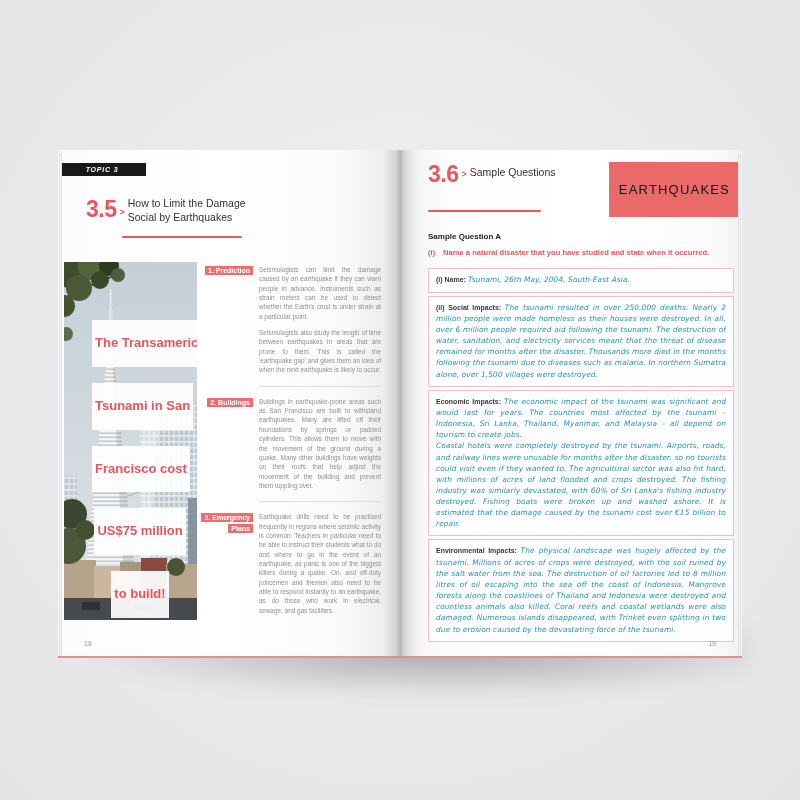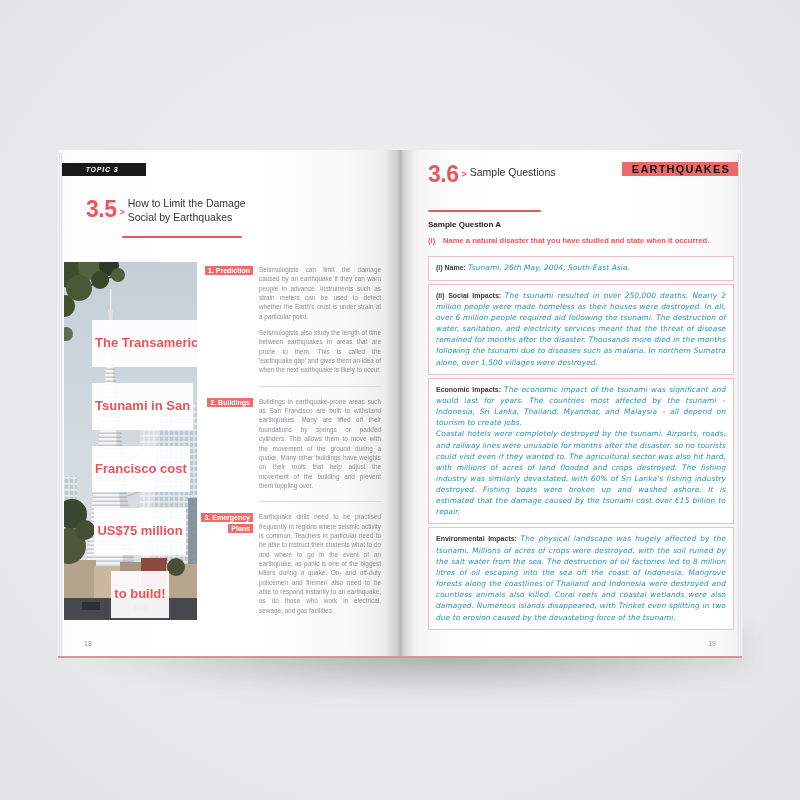--- a/index.html
+++ b/index.html
@@ -69,24 +69,24 @@
   .sec-text p{margin:0 0 7px 0;}
   .divider{border:none;border-top:1px solid #dcdcdc;margin:4px 0 10px 62px;}
 
   .page-num{position:absolute;bottom:9px;font-size:7px;color:#9a9a9a;z-index:3;}
   .page-num.lp{left:26px;}
   .page-num.rp{right:26px;}
 
   
   .chapter-badge{
     position:absolute;right:2px;top:12px;background:#ea6a6a;color:#141414;
-    font-size:11px;font-weight:bold;letter-spacing:1.2px;padding:1px 10px;
+    font-size:13px;font-weight:normal;letter-spacing:1.2px;padding:20px 10px;
   }
   .rp-content{position:absolute;left:28px;top:70px;width:306px;}
-  .sample-sub{font-size:8px;font-weight:bold;color:#222;margin:0 0 7px 0;}
+  .sample-sub{font-size:8px;font-weight:bold;color:#222;margin:12px 0 7px 0;}
   .question{display:flex;margin-bottom:4.5px;}
   .q-num{width:15px;font-size:7.6px;font-weight:bold;color:#e8575c;flex:none;}
   .q-text{font-size:7.6px;font-weight:bold;color:#e8575c;}
   .answers{margin-top:11px;}
   .ans-box{border:1px solid #eec2c2;background:#fffefe;padding:5px 7px 6px 7px;margin-bottom:3px;}
   .ans-box p{margin:0;font-size:7.4px;line-height:1.5;text-align:justify;}
   .ans-label{font-weight:bold;color:#3a3a3a;font-size:7px;font-style:normal;font-family:"Liberation Sans",sans-serif;}
   .hand{color:#2892b4;font-style:italic;font-family:"DejaVu Sans",sans-serif;letter-spacing:.1px;}
 </style>
 </head>

